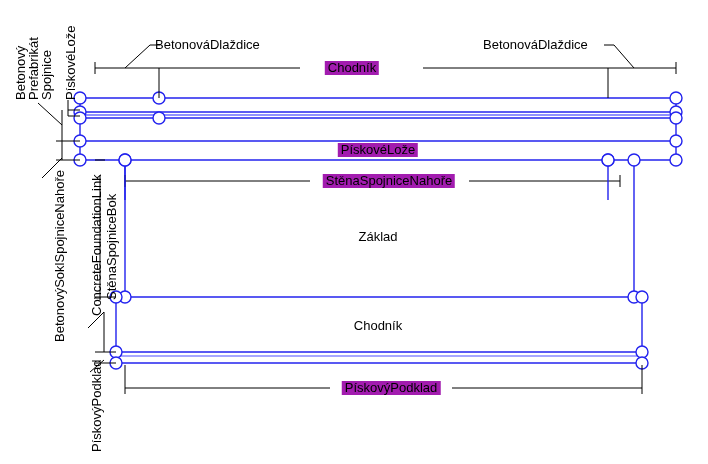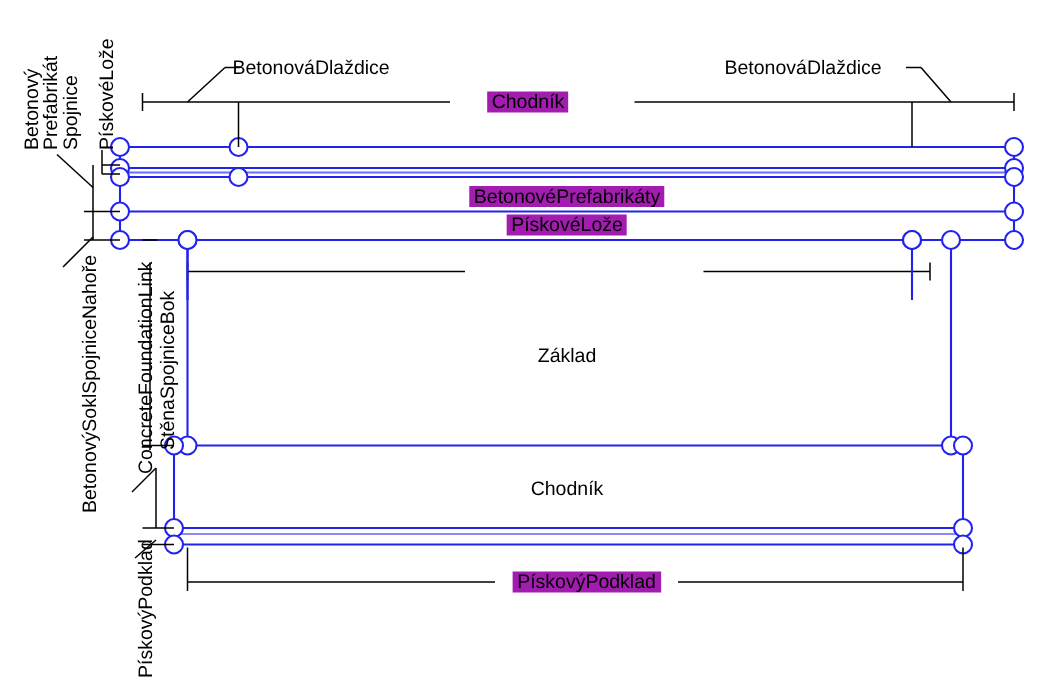--- a/index.html
+++ b/index.html
@@ -134,24 +134,24 @@
       <circle cx="125" cy="160" r="6"></circle>
     </g>
   </svg>
 
   <div class="lbl bg" style="left:352px;top:61px;transform:translateX(-50%);">Chodník</div>
 
   <div class="lbl" style="left:155px;top:38px;">BetonováDlaždice</div>
 
   <div class="lbl" style="left:483px;top:38px;">BetonováDlaždice</div>
 
-  <div class="lbl bg" style="left:378px;top:124px;transform:translateX(-50%);">BetonovéPrefabrikáty</div>
 
   <div class="lbl bg" style="left:378px;top:143px;transform:translateX(-50%);">PískovéLože</div>
 
+  <div class="lbl bg" style="left:389px;top:174px;transform:translateX(-50%);">StěnaSpojniceNahoře</div>
 
   <div class="lbl" style="left:378px;top:230px;transform:translateX(-50%);">Základ</div>
 
   <div class="lbl" style="left:378px;top:319px;transform:translateX(-50%);">Chodník</div>
 
   <div class="lbl bg" style="left:391px;top:381px;transform:translateX(-50%);">PískovýPodklad</div>
 
   <div class="lbl vert" style="left:14px;top:100px;transform:rotate(-90deg);">Betonový</div>
   <div class="lbl vert" style="left:27px;top:100px;transform:rotate(-90deg);">Prefabrikát</div>
   <div class="lbl vert" style="left:40px;top:100px;transform:rotate(-90deg);">Spojnice</div>

